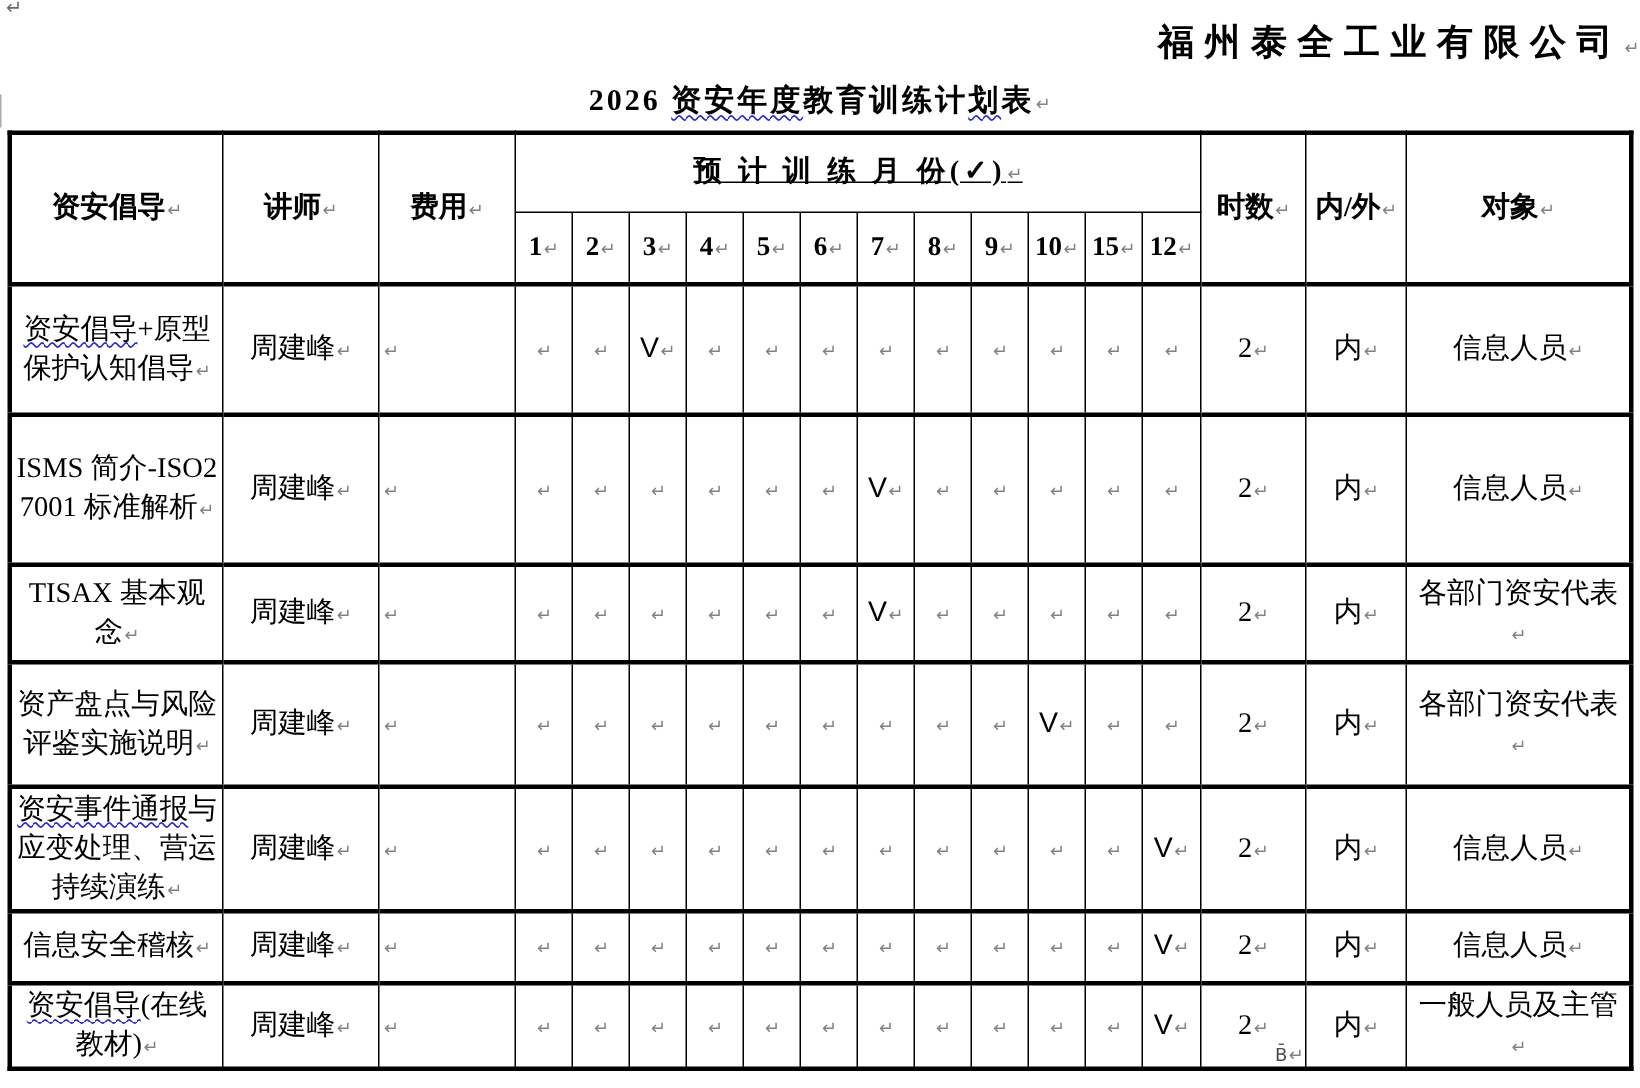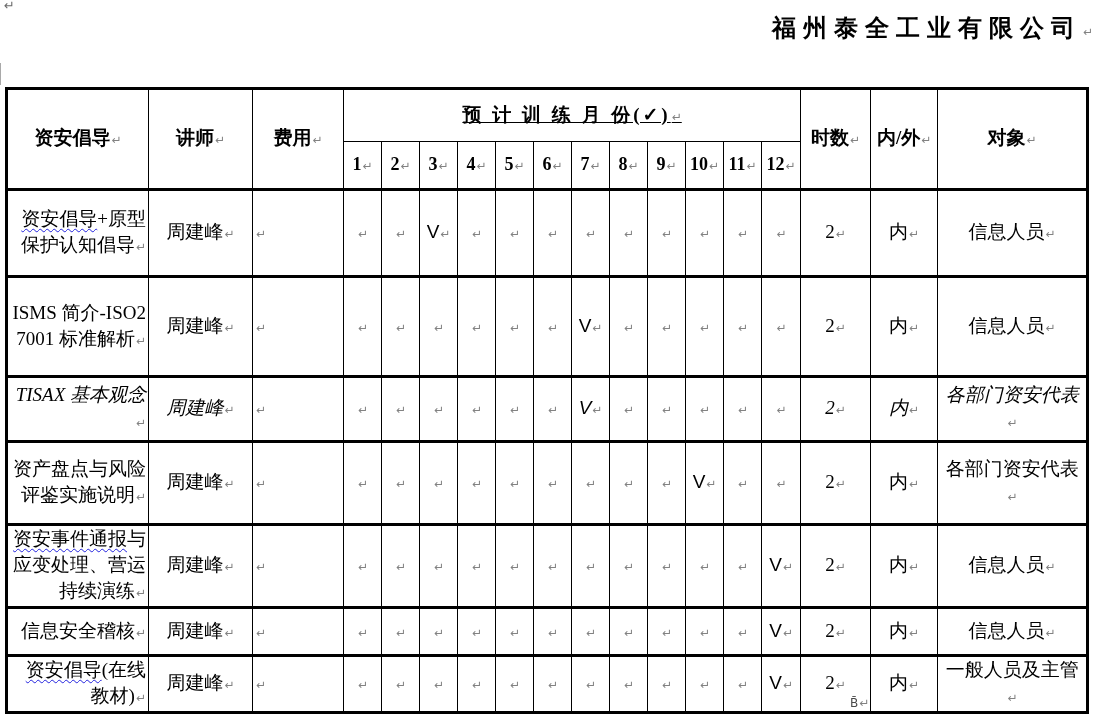--- a/index.html
+++ b/index.html
@@ -44,37 +44,38 @@
     border-left:1px solid #000;border-top:1px solid #000;
     vertical-align:middle;font-size:19px;line-height:26px;
     padding:0 2px;overflow:hidden;
   }
   tr.hdr1{height:53px;}
   tr.hdr2{height:48px;}
   tr.hdr1 td, tr.hdr2 td{font-weight:bold;text-align:center;}
   tr.hdr2 td{font-size:18px;padding:0;}
   td.g-month{letter-spacing:3px;text-decoration:underline;}
   tr.datarow td{border-top:3px solid #000;}
-  td.td-course{text-align:right;word-break:break-all;line-height:27px;padding:0 2px;}
+  td.td-course{text-align:center;word-break:break-all;line-height:27px;padding:0 2px;}
   td.td-center{text-align:center;}
   td.td-cost{text-align:left;padding-left:6px;}
   td.td-month{text-align:center;padding:0;}
   td.td-audience{padding:0 12px;line-height:26px;}
   .vmark{font-family:"Liberation Sans","DejaVu Sans",sans-serif;font-size:19px;}
 </style>
 </head>
 <body>
 
 <div class="page">
 
   <span class="corner-pilcrow">↵</span>
   <div class="margin-tick"></div>
 
   <div class="company-title"><span>福州泰全工业有限公司</span><span class="pilcrow">↵</span></div>
 
+  <div class="doc-subtitle"><span>2026 </span><span class="wavy">资安年度</span><span>教育训练计</span><span class="wavy">划</span><span>表</span><span class="pilcrow">↵</span></div>
 
   <table class="plan">
     <colgroup>
       <col style="width:142px">
         <col style="width:104px">
         <col style="width:91px">
       <col style="width:38px">
         <col style="width:38px">
         <col style="width:38px">
         <col style="width:38px">
@@ -104,21 +105,21 @@
         <td><span>1</span><span class="pilcrow">↵</span></td>
         <td><span>2</span><span class="pilcrow">↵</span></td>
         <td><span>3</span><span class="pilcrow">↵</span></td>
         <td><span>4</span><span class="pilcrow">↵</span></td>
         <td><span>5</span><span class="pilcrow">↵</span></td>
         <td><span>6</span><span class="pilcrow">↵</span></td>
         <td><span>7</span><span class="pilcrow">↵</span></td>
         <td><span>8</span><span class="pilcrow">↵</span></td>
         <td><span>9</span><span class="pilcrow">↵</span></td>
         <td><span>10</span><span class="pilcrow">↵</span></td>
-        <td><span>11</span><span class="pilcrow">↵</span></td>
+        <td><span>15</span><span class="pilcrow">↵</span></td>
         <td><span>12</span><span class="pilcrow">↵</span></td>
       </tr>
     <tr class="datarow" style="height: 87px;">
           <td class="td-course"><span class="wavy">资安倡导</span><span>+原型保护认知倡导</span><span class="pilcrow">↵</span></td>
           <td class="td-center"><span>周建峰</span><span class="pilcrow">↵</span></td>
           <td class="td-cost"><span class="pilcrow">↵</span></td>
           <td class="td-month"><span class="pilcrow">↵</span></td>
           <td class="td-month"><span class="pilcrow">↵</span></td>
           <td class="td-month"><span class="vmark">V</span><span class="pilcrow">↵</span></td>
           <td class="td-month"><span class="pilcrow">↵</span></td>
@@ -147,21 +148,21 @@
           <td class="td-month"><span class="vmark">V</span><span class="pilcrow">↵</span></td>
           <td class="td-month"><span class="pilcrow">↵</span></td>
           <td class="td-month"><span class="pilcrow">↵</span></td>
           <td class="td-month"><span class="pilcrow">↵</span></td>
           <td class="td-month"><span class="pilcrow">↵</span></td>
           <td class="td-month"><span class="pilcrow">↵</span></td>
           <td class="td-center"><span>2</span><span class="pilcrow">↵</span></td>
           <td class="td-center"><span>内</span><span class="pilcrow">↵</span></td>
           <td class="td-center td-audience"><span>信息人员</span><span class="pilcrow">↵</span></td>
         </tr>
-        <tr class="datarow" style="height: 65px; font-style: italic;">
+        <tr class="datarow" style="height: 65px;">
           <td class="td-course"><span>TISAX 基本观念</span><span class="pilcrow">↵</span></td>
           <td class="td-center"><span>周建峰</span><span class="pilcrow">↵</span></td>
           <td class="td-cost"><span class="pilcrow">↵</span></td>
           <td class="td-month"><span class="pilcrow">↵</span></td>
           <td class="td-month"><span class="pilcrow">↵</span></td>
           <td class="td-month"><span class="pilcrow">↵</span></td>
           <td class="td-month"><span class="pilcrow">↵</span></td>
           <td class="td-month"><span class="pilcrow">↵</span></td>
           <td class="td-month"><span class="pilcrow">↵</span></td>
           <td class="td-month"><span class="vmark">V</span><span class="pilcrow">↵</span></td>

